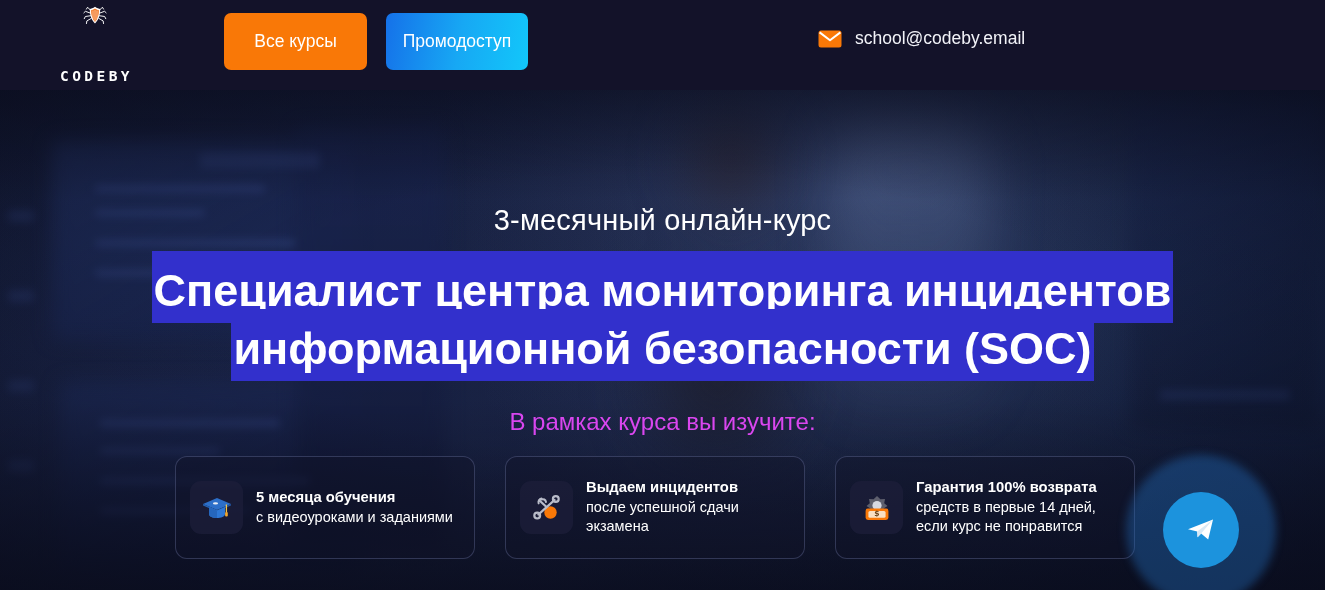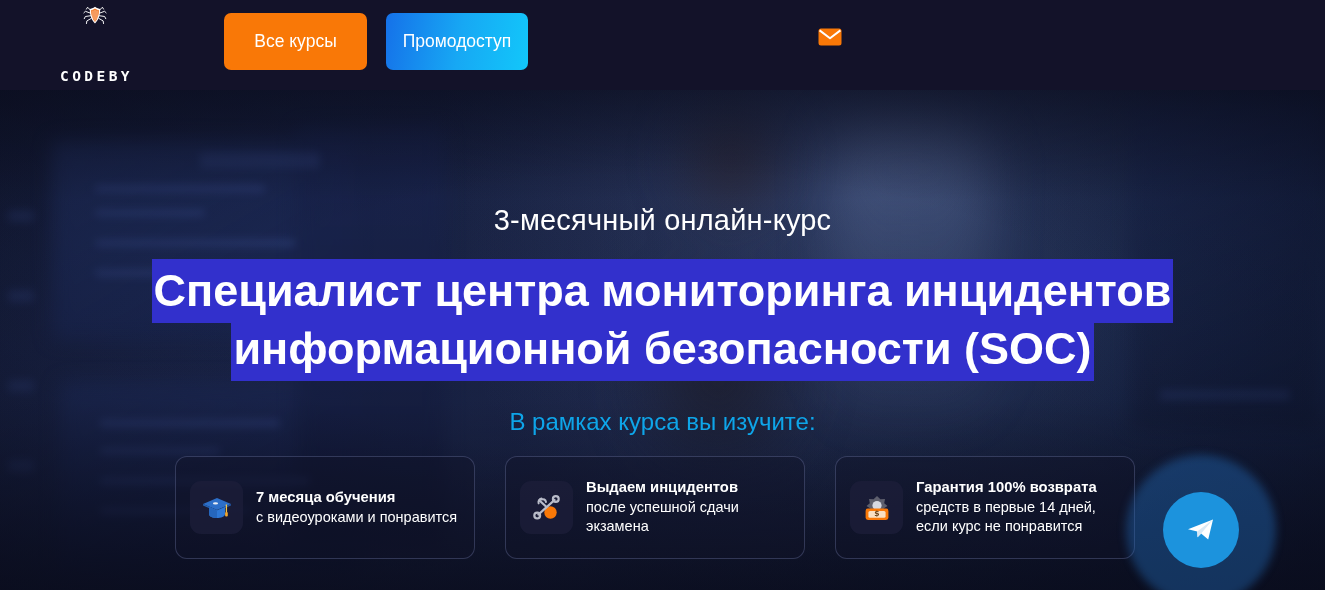--- a/index.html
+++ b/index.html
@@ -191,31 +191,31 @@
     position: absolute;
     top: 172px;
     width: 1325px;
     text-align: center;
     font-size: 45px;
     line-height: 58px;
     color: #ffffff;
   }
   #title .hl {
     background: #3230CC;
-    padding: 6px 2px 7px 2px;
+    padding: 14px 2px 7px 2px;
     box-decoration-break: clone;
     -webkit-box-decoration-break: clone;
   }
 
   #sub {
     position: absolute;
     top: 318px;
     width: 1325px;
     text-align: center;
-    color: #0ea5e9;
+    color: #d946ef;
     font-size: 24px;
   }
 
   
   #cards {
     position: absolute;
     top: 366px;
     left: 175px;
     width: 960px;
     display: flex;
@@ -339,22 +339,22 @@
             <path d="M17 19 L31 13 L31 14.5 L17 20.5 Z" fill="#1F54A0"></path>
             <path d="M17 19 L3 13 L3 14.5 L17 20.5 Z" fill="#2461B4"></path>
             <path d="M9 16 L9 23 C9 25.6 13 27 17 27 C21 27 25 25.6 25 23 L25 16 L17 19.6 Z" fill="#2E78D6"></path>
             <path d="M9 16 L17 19.6 L17 27 C13 27 9 25.6 9 23 Z" fill="#2566BD"></path>
             <ellipse cx="15.5" cy="12.4" rx="2.6" ry="1.1" fill="#E9EEF6"></ellipse>
             <path d="M26.4 13.6 L26.4 21" stroke="#F4C64C" stroke-width="1.3" fill="none"></path>
             <rect x="25.1" y="21" width="2.7" height="4.6" rx="1.1" fill="#F0A72E"></rect>
           </svg>
         </div>
         <div class="card-text">
-          <span class="card-title">7 месяца обучения</span>
-          <span class="card-desc">с видеоуроками и понравится</span>
+          <span class="card-title">5 месяца обучения</span>
+          <span class="card-desc">с видеоуроками и заданиями</span>
         </div>
       </div>
 
       <div class="card">
         <div class="card-icon">
           <svg width="34" height="34" viewBox="0 0 34 34">
             <circle cx="20.5" cy="21.5" r="6.2" fill="#F97807"></circle>
             <g stroke="#B9BCC9" stroke-width="2.3" fill="none" stroke-linecap="round">
               <path d="M8.5 23.5 L24.5 9"></path>
               <path d="M9.5 9.5 L16 15.5"></path>
@@ -427,18 +427,19 @@
     </div>
 
     <button class="nav-btn" id="btn-courses">Все курсы</button>
     <button class="nav-btn" id="btn-promo">Промодоступ</button>
 
     <div class="contact" id="contact-email">
       <svg width="24" height="18" viewBox="0 0 24 18">
         <rect x="0.5" y="0.5" width="23" height="17" rx="2.5" fill="#F97807"></rect>
         <path d="M1.6 2.4 L12 10.2 L22.4 2.4" stroke="#ffffff" stroke-width="2" fill="none" stroke-linejoin="round"></path>
       </svg>
+      <span>school@codeby.email</span>
     </div>
 
 
   </div>
 
 </div>
 
 </body></html>

